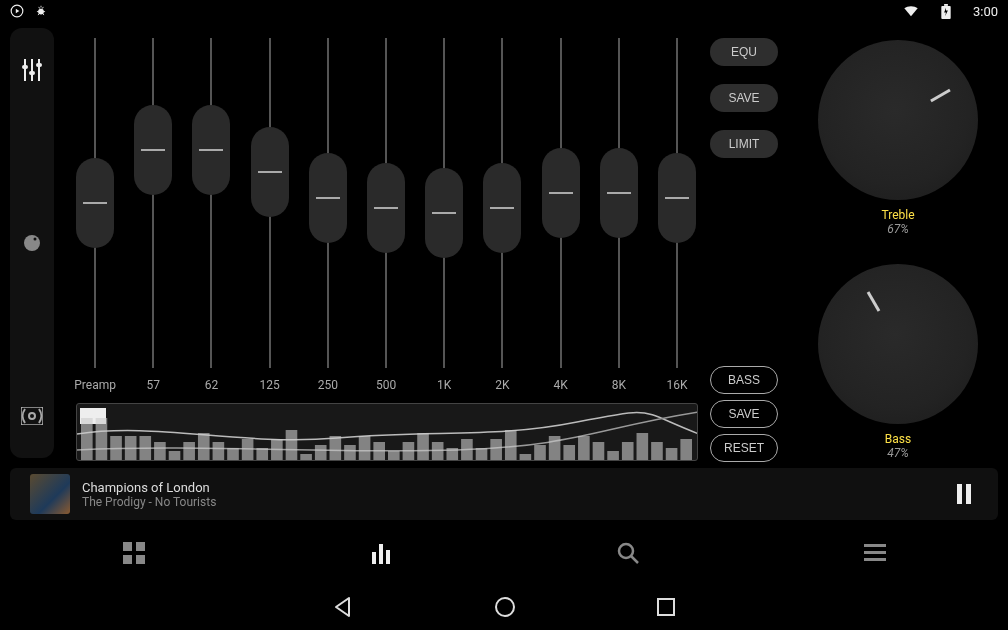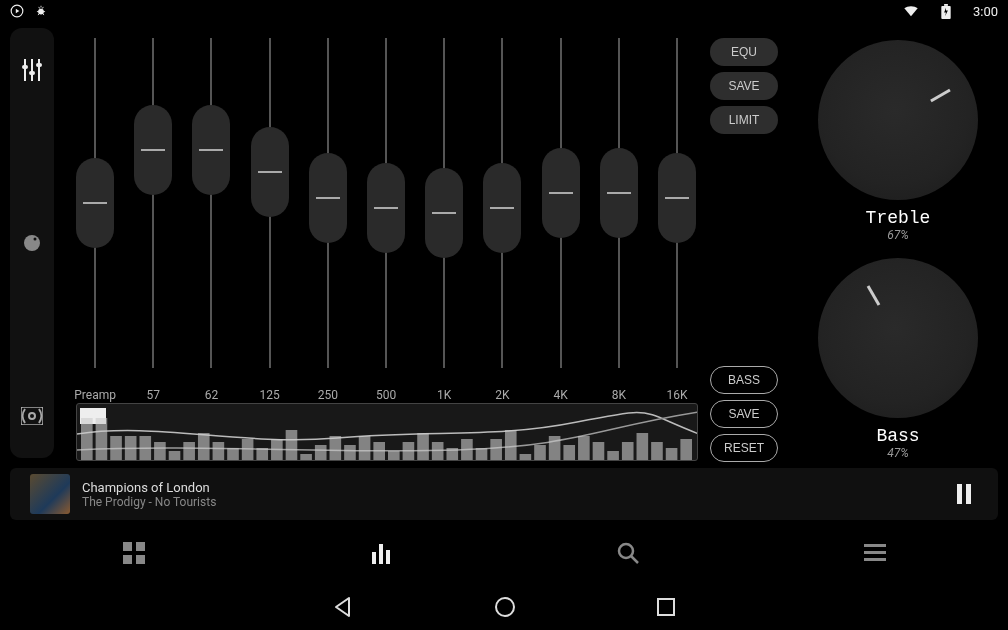--- a/index.html
+++ b/index.html
@@ -40,36 +40,36 @@
       background: #555; transform: translateX(-50%);
     }
     .band-thumb {
       position: absolute; left: 50%; transform: translateX(-50%);
       width: 38px; height: 90px; background: #2a2a2a;
       border-radius: 20px; display: flex; align-items: center; justify-content: center;
       cursor: pointer;
     }
     .band-thumb .line { width: 24px; height: 2px; background: #aaa; }
     .band-labels {
-      position: absolute; left: 0; top: 360px; width: 640px; height: 20px;
+      position: absolute; left: 0; top: 350px; width: 640px; height: 20px;
       display: flex;
     }
     .band-label {
       flex: 1; text-align: center; font-size: 12px; color: #aaa;
     }
     
     .spectrum {
       position: absolute; left: 10px; top: 375px; width: 622px; height: 58px;
       background: #181818; border: 1px solid #444; border-radius: 3px;
       overflow: hidden;
     }
     
     .pill-col-top {
       position: absolute; left: 644px; top: 10px; width: 68px;
-      display: flex; flex-direction: column; gap: 6px;
+      display: flex; flex-direction: column; gap: 18px;
     }
     .pill-col-bot {
       position: absolute; left: 644px; top: 338px; width: 68px;
       display: flex; flex-direction: column; gap: 6px;
     }
     .pill {
       height: 28px; border: none; border-radius: 14px; background: #2e2e2e;
       color: #ccc; font-size: 12px; cursor: pointer; display: flex;
       align-items: center; justify-content: center; font-weight: 500;
     }
@@ -84,21 +84,21 @@
     .knob {
       width: 160px; height: 160px; border-radius: 50%;
       background: radial-gradient(circle at 48% 44%, #2a2a2a 0%, #232323 60%, #1a1a1a 100%);
       position: relative; cursor: pointer; margin-bottom: 8px;
     }
     .knob-indicator {
       position: absolute; left: 50%; top: 50%;
       width: 3px; height: 22px; background: #ccc;
       transform-origin: 50% 60px;
     }
-    .knob-label { font-size: 18px; color: #ffffff; font-family: Liberation Mono, monospace; }
+    .knob-label { font-size: 12px; color: #fde047; }
     .knob-value { font-size: 12px; color: #999; font-style: italic; }
     
     .nowplaying {
       position: absolute; left: 10px; top: 468px; width: 988px; height: 52px;
       background: #101010; border-radius: 6px;
       display: flex; align-items: center; padding: 0 20px;
     }
     .album-art {
       width: 40px; height: 40px; border-radius: 3px;
       background: linear-gradient(135deg, #5a4a30, #1e3a5a 60%, #8a5a30);

